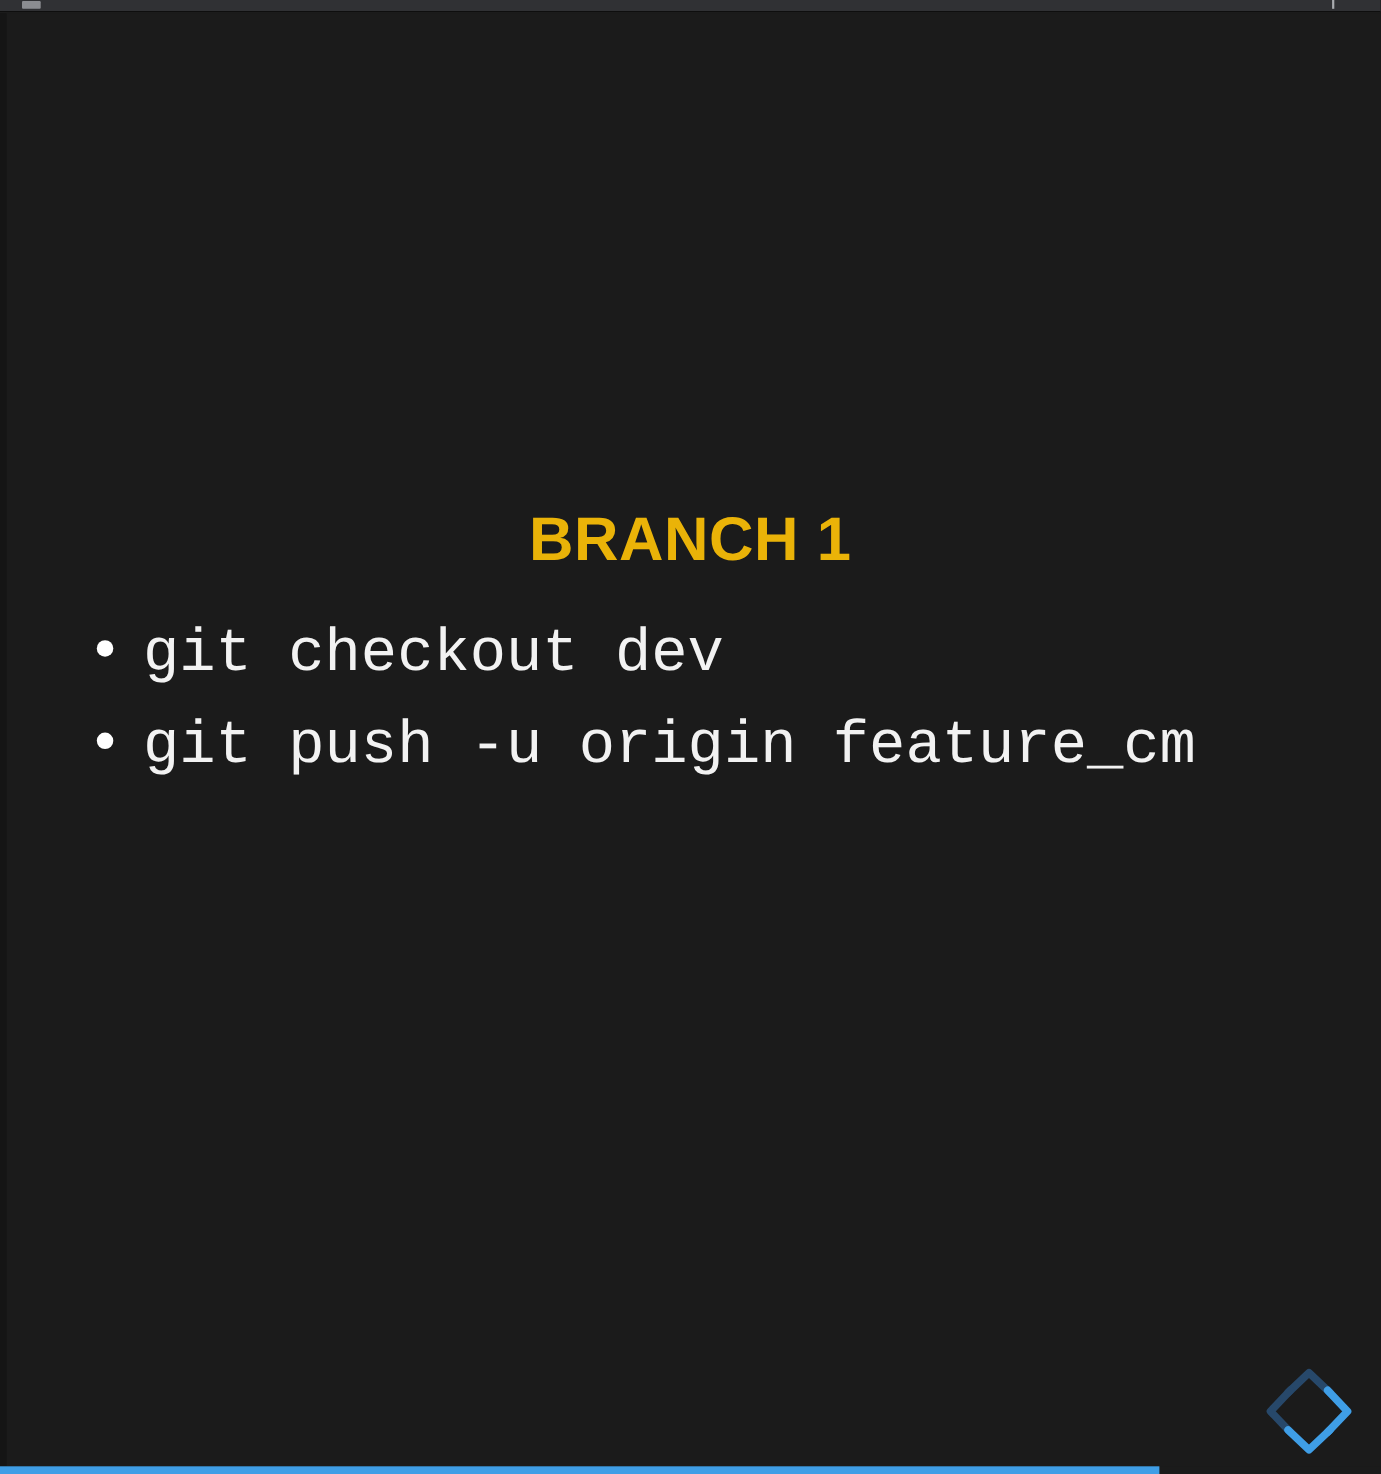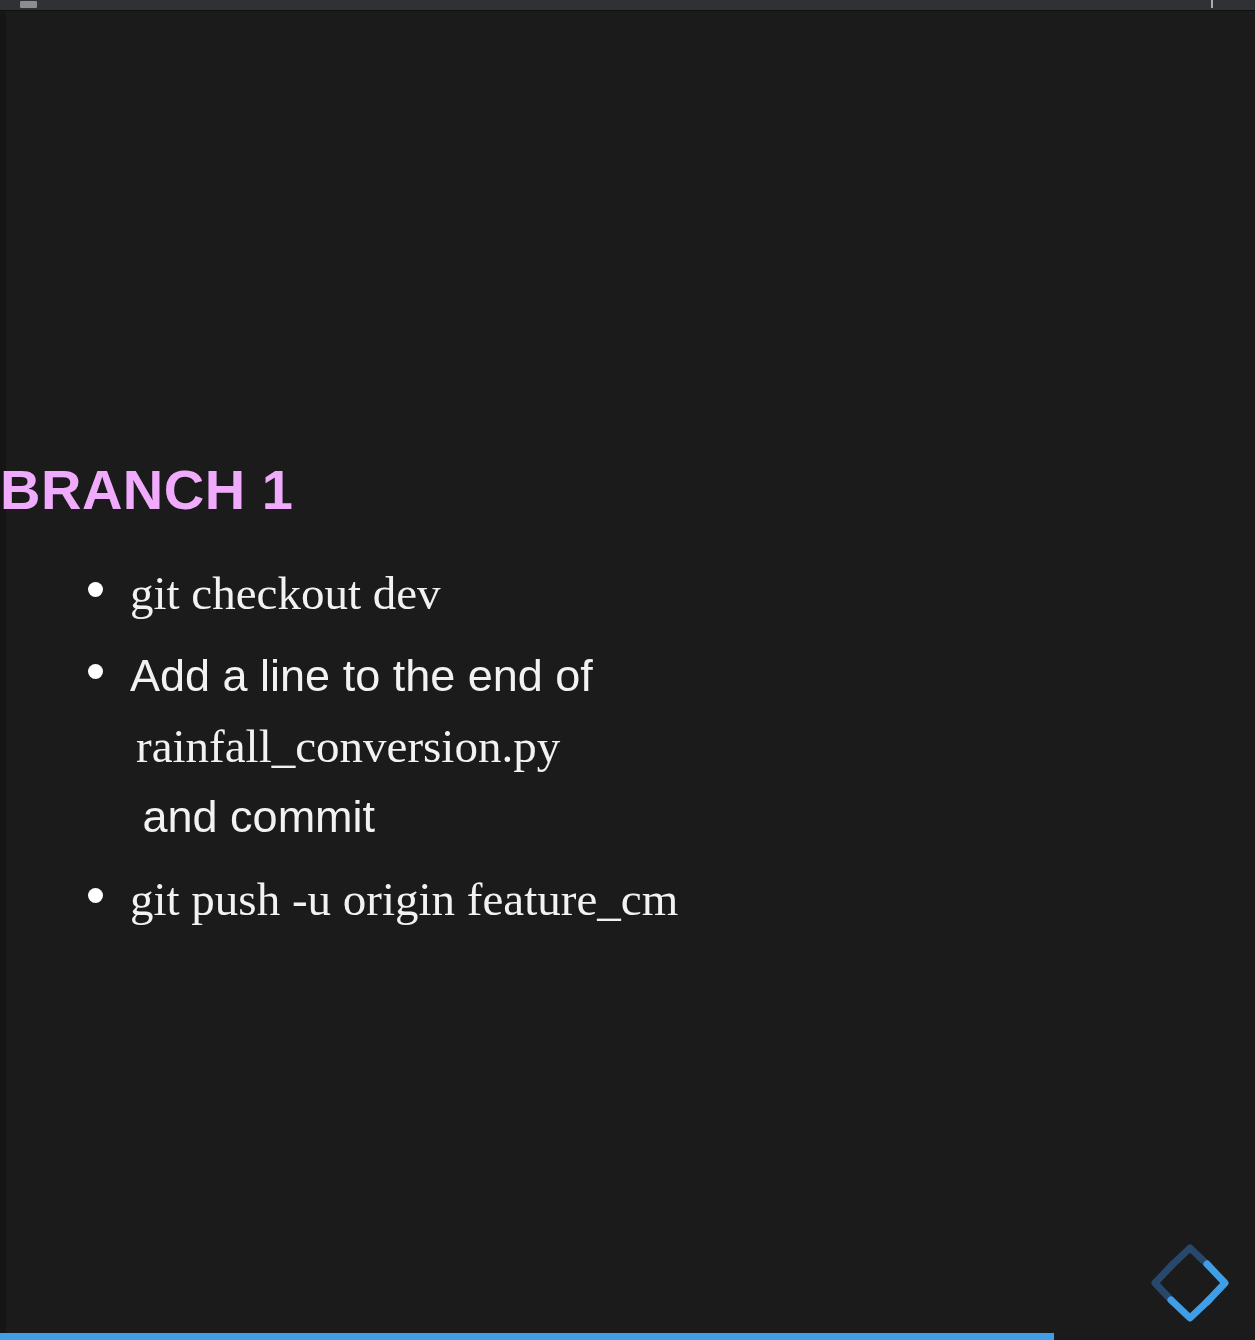--- a/index.html
+++ b/index.html
@@ -66,22 +66,22 @@
     top: 0; left: 0;
     width: 1255px;
     height: 1322px;
   }
 
   #slide-title {
     position: absolute;
     top: 450px;
     left: 0;
     width: 1255px;
-    text-align: left;
-    color: #f0abfc;
+    text-align: center;
+    color: #eab308;
     font-family: "Liberation Sans", sans-serif;
     font-weight: bold;
     font-size: 56px;
     letter-spacing: 0.5px;
     line-height: 1;
   }
 
   #bullet-list {
     position: absolute;
     top: 546px;
@@ -106,22 +106,22 @@
     border-radius: 50%;
     background: #ffffff;
   }
   .bullet-line {
     font-size: 47px;
     line-height: 70px;
     white-space: pre-wrap;
     word-break: normal;
   }
   .mono {
-    font-family: Liberation Serif, serif;
-    font-size: 47px;
+    font-family: Liberation Mono, monospace;
+    font-size: 55px;
     letter-spacing: 0px;
   }
   .prose {
     font-family: "Liberation Sans", sans-serif;
     font-size: 45px;
   }
   .wrap-indent {
     display: block;
     padding-left: 6px;
   }
@@ -165,24 +165,20 @@
 
     <div id="slide-title">BRANCH 1</div>
 
     <ul id="bullet-list">
         <li class="bullet-row">
           <span class="bullet-dot"></span>
           <div class="bullet-line"><span class="mono">git checkout dev</span></div>
         </li>
         <li class="bullet-row">
           <span class="bullet-dot"></span>
-          <div class="bullet-line"><span class="prose">Add a line to the end of</span><br><span class="mono wrap-indent">rainfall_conversion.py</span><span class="prose"> and commit</span></div>
-        </li>
-        <li class="bullet-row">
-          <span class="bullet-dot"></span>
           <div class="bullet-line"><span class="mono">git push -u origin feature_cm</span></div>
         </li>
       </ul>
 
   </div>
 
   <div id="nav-pad">
     <svg width="98" height="98" viewBox="0 0 98 98" fill="none">
       <g>
         <path d="M30 32 L49 14 L68 32" stroke="#27486a" stroke-width="7" stroke-linecap="round" stroke-linejoin="round" fill="none"></path>

